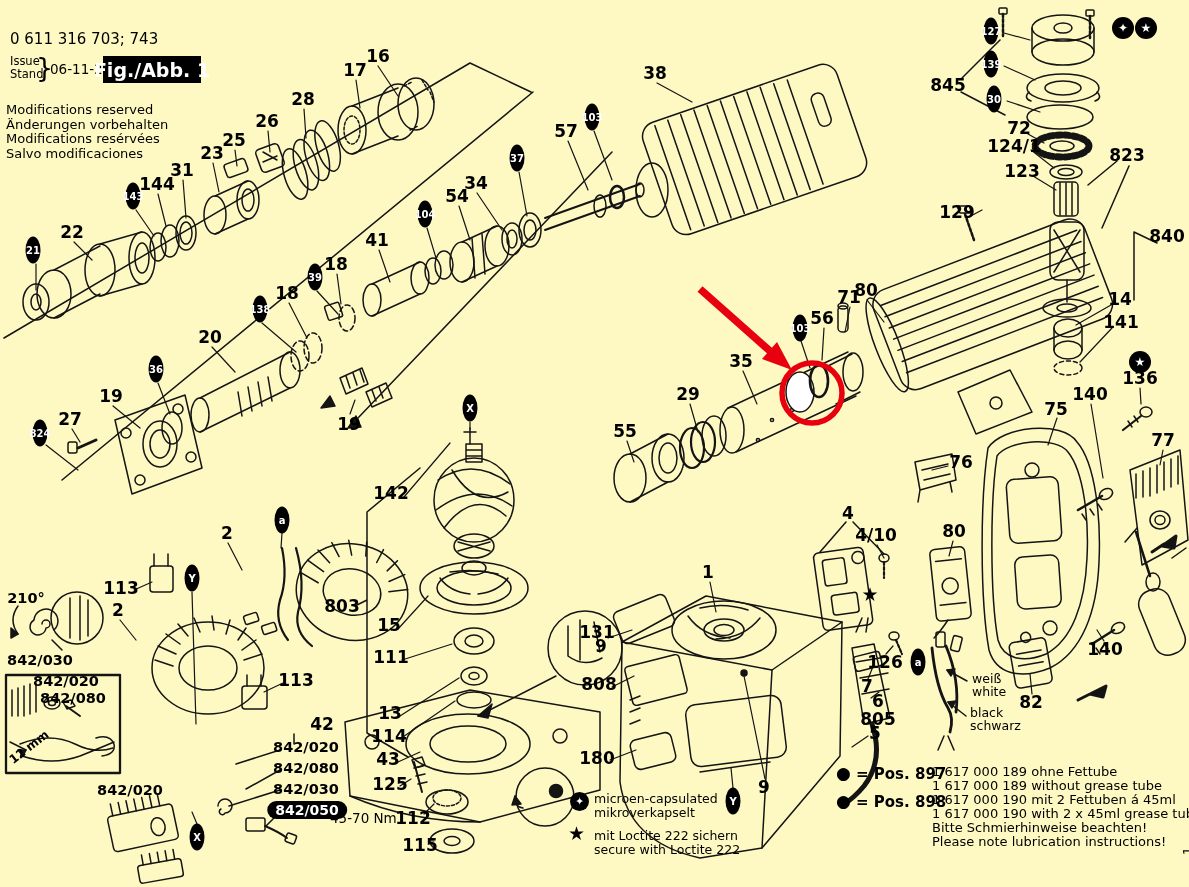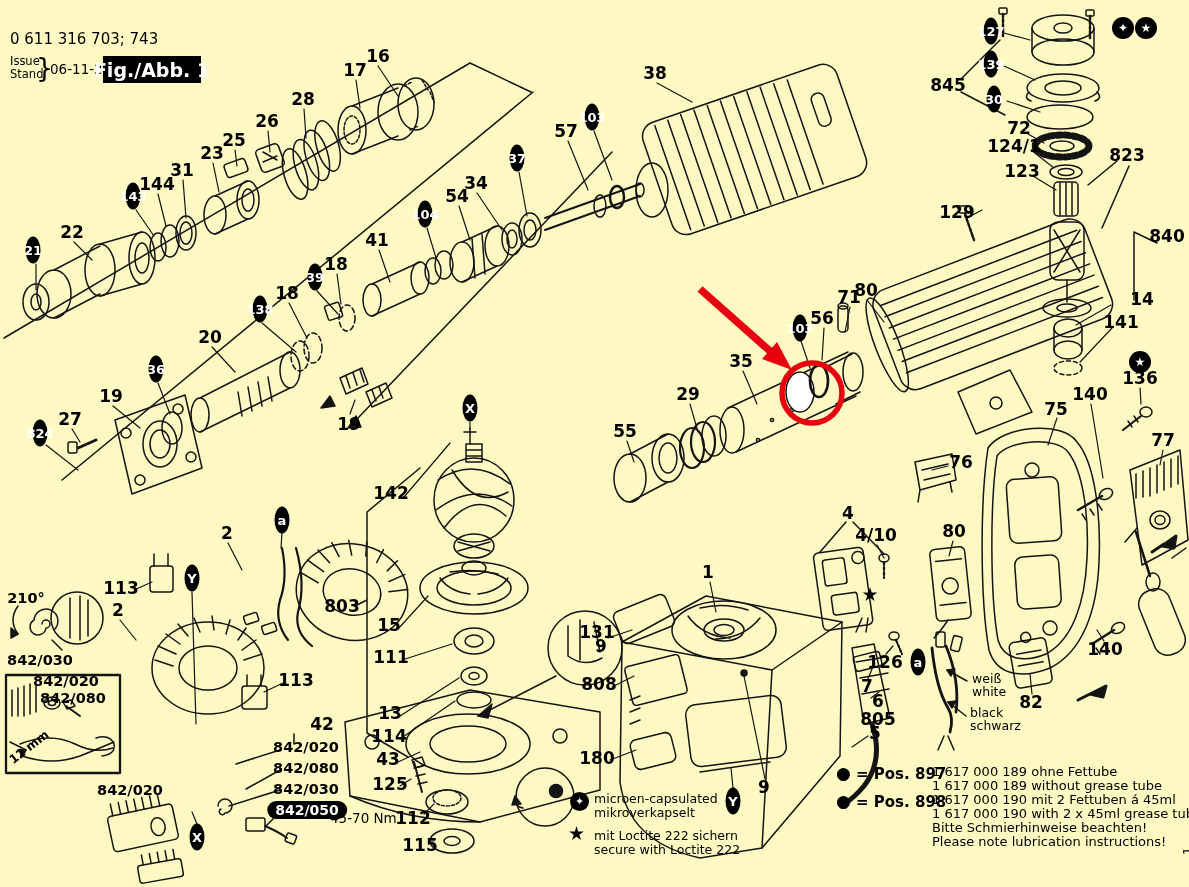--- a/index.html
+++ b/index.html
@@ -5,21 +5,21 @@
   html,body{margin:0;padding:0;background:#e8e8e8;}
   #page{position:relative;width:1189px;height:887px;background:#fef9c3;overflow:hidden;
         font-family:"DejaVu Sans","Liberation Sans",sans-serif;color:#000;padding-left:20px;}
   svg.art{position:absolute;left:0;top:0;}
   .abs{position:absolute;white-space:nowrap;}
   
   .co{position:absolute;transform:translate(-50%,-50%);font-weight:bold;white-space:nowrap;line-height:1;}
   .co.n{font-size:17px;}
   .co.m{font-size:14.5px;}
   .co.d{width:15px;height:27px;background:#000;color:#fff;border-radius:50%;
-        display:flex;align-items:center;justify-content:center;font-size:13px;}
+        display:flex;align-items:center;justify-content:center;font-size:10px;}
   .co.p{background:#000;color:#fff;border-radius:11px;padding:2px 8px;font-size:14px;}
   .co.i4,.co.i5{width:22px;height:22px;background:#000;color:#fff;border-radius:50%;
         display:flex;align-items:center;justify-content:center;font-size:12px;}
   .co.s5{font-size:19px;}
   
   .pn{left:10px;top:30px;font-size:15px;}
   .issue{left:10px;top:55px;font-size:11.5px;line-height:13px;}
   .brace{left:36px;top:52px;font-size:27px;font-weight:normal;}
   .idate{left:50px;top:61px;font-size:13.5px;}
   .figbox{left:103px;top:56px;width:98px;height:27px;background:#000;color:#fff;
@@ -414,20 +414,26 @@
 </svg>
 
 <div class="abs pn">0 611 316 703; 743</div>
 <div class="abs issue">
   <div>Issue</div>
       <div>Stand</div>
 </div>
 <div class="abs brace">}</div>
 <div class="abs idate">06-11-29</div>
 <div class="abs figbox">Fig./Abb. 1</div>
+<div class="abs mods">
+  <div>Modifications reserved</div>
+  <div>Änderungen vorbehalten</div>
+  <div>Modifications resérvées</div>
+  <div>Salvo modificaciones</div>
+</div>
 
 
 <div class="abs lgd" style="left:594px;top:792px;">
   <span class="ic">✦</span>
   <div>microen-capsulated</div>
       <div>mikroverkapselt</div>
 </div>
 <div class="abs lgd" style="left:594px;top:829px;">
   <span class="st">★</span>
   <div>mit Loctite 222 sichern</div>
@@ -499,21 +505,21 @@
       <div class="co d" style="left: 991px; top: 31px;">127</div>
       <div class="co d" style="left: 991px; top: 64px;">139</div>
       <div class="co d" style="left: 994px; top: 99px;">30</div>
       <div class="co n" style="left: 948px; top: 85px;">845</div>
       <div class="co n" style="left: 1019px; top: 128px;">72</div>
       <div class="co n" style="left: 1014px; top: 146px;">124/1</div>
       <div class="co n" style="left: 1022px; top: 171px;">123</div>
       <div class="co n" style="left: 1127px; top: 155px;">823</div>
       <div class="co n" style="left: 957px; top: 212px;">129</div>
       <div class="co n" style="left: 1167px; top: 236px;">840</div>
-      <div class="co n" style="left: 1120px; top: 299px; margin-left: 22px;">14</div>
+      <div class="co n" style="left: 1120px; top: 299px;">14</div>
       <div class="co n" style="left: 1121px; top: 322px;">141</div>
       <div class="co n" style="left: 1140px; top: 378px;">136</div>
       <div class="co n" style="left: 1056px; top: 409px;">75</div>
       <div class="co n" style="left: 1090px; top: 394px;">140</div>
       <div class="co n" style="left: 1163px; top: 440px;">77</div>
       <div class="co n" style="left: 391px; top: 493px;">142</div>
       <div class="co n" style="left: 342px; top: 606px;">803</div>
       <div class="co n" style="left: 389px; top: 625px;">15</div>
       <div class="co n" style="left: 391px; top: 657px;">111</div>
       <div class="co n" style="left: 390px; top: 713px;">13</div>

